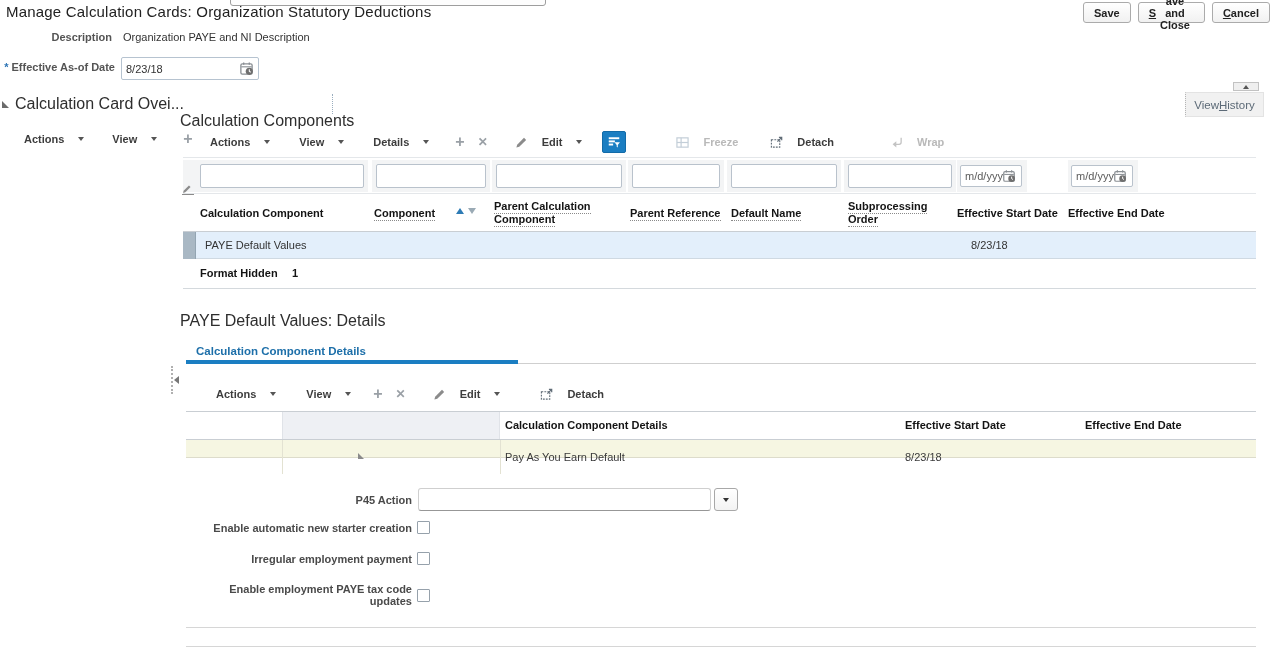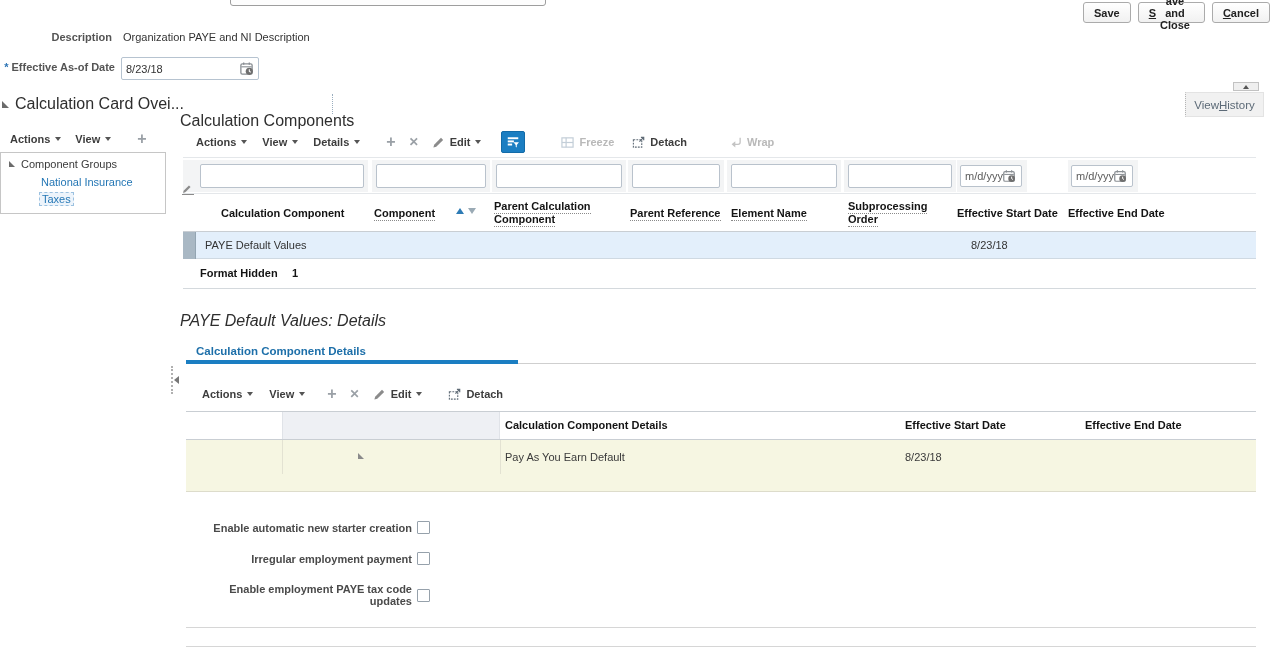--- a/index.html
+++ b/index.html
@@ -20,21 +20,21 @@
 
   .lbl { font-weight:bold; color:#545454; }
   .req { color:#2d74b5; font-weight:bold; }
 
   .inputbox { background:#fff; border:1px solid #b6c3d0; border-radius:2px; height:23px;
               display:flex; align-items:center; padding:0 4px; }
   .inputbox input { border:none; outline:none; flex:1; min-width:0; font:inherit; color:#333; background:transparent; }
 
   
   .tbar { display:flex; align-items:center; height:24px; }
-  .tb-item { display:inline-flex; align-items:center; font-weight:bold; color:#3d3d3d; gap:5px; }
+  .tb-item { display:inline-flex; align-items:center; font-weight:bold; color:#3d3d3d; gap:14px;margin-left:14px; }
   .caret { width:0; height:0; border-left:3.5px solid transparent; border-right:3.5px solid transparent;
            border-top:4px solid #555; display:inline-block; }
   .tb-plus { font-size:16px; font-weight:bold; color:#9aa0a6; line-height:1; }
   .tb-x { font-size:12px; font-weight:bold; color:#9aa0a6; }
   .dis { color:#b9b9b9 !important;padding-left:24px; }
   .ic { display:inline-block; vertical-align:middle; }
   .qbe-btn { width:24px; height:22px; background:#1b7ec2; border:1px solid #136ba8; border-radius:2px;
              display:inline-flex; align-items:center; justify-content:center; }
 
   
@@ -106,20 +106,21 @@
   <symbol id="ic-wrap" viewBox="0 0 14 14">
     <path d="M12 2 v4.8 a2.2 2.2 0 0 1 -2.2 2.2 H4.5" fill="none" stroke="currentColor" stroke-width="1.4"></path>
     <path d="M6.8 5.6 L2.8 9 l4 3.4z" fill="currentColor"></path>
   </symbol>
 </svg>
 
 <div id="stage">
 
   <div class="abs" style="left:230px; top:-12px; width:316px; height:18px; background:#fdfdfd; border:1px solid #9e9e9e; border-radius:3px;"></div>
 
+  <h1 class="page-title abs" style="left:6px; top:3px;">Manage Calculation Cards: Organization Statutory Deductions</h1>
 
   <div class="abs" style="left:1083px; top:2px; display:flex; gap:7px;">
     <button class="btn">
       <span>Save</span>
     </button>
     <button class="btn">
       <span class="u">S</span>
         <span>ave and Close</span>
     </button>
     <button class="btn">
@@ -152,32 +153,20 @@
       <span>Actions</span>
         <span class="caret"></span>
     </span>
     <span class="tb-item">
       <span>View</span>
         <span class="caret"></span>
     </span>
     <span class="tb-plus" style="margin-left:12px;">+</span>
   </div>
 
-  <div class="abs" style="left:0; top:152px; width:166px; height:62px; border:1px solid #c6c6c6; background:#fff;">
-    <div style="display:flex; align-items:center; gap:6px; padding:5px 0 0 8px;">
-      <span class="tri-exp" style="border-bottom-width:6px; border-right-width:6px;"></span>
-      <span style="color:#3a3a3a;">Component Groups</span>
-    </div>
-    <div style="padding:6px 0 0 40px;">
-      <a href="#" class="treelink">National Insurance</a>
-    </div>
-    <div style="padding:5px 0 0 38px;">
-      <a href="#" class="treelink" style="background:#edf4fb; border:1px dashed #9bc1e0; padding:0 2px;">Taxes</a>
-    </div>
-  </div>
 
   <div class="abs sec-title" style="left:180px; top:112px;">Calculation Components</div>
   <div class="abs" style="left:332px; top:94px; height:20px; border-left:1px dotted #9aaebf;"></div>
 
   <div class="abs mini-btn" style="left:1233px; top:82px; width:26px; height:9px;">
     <span class="tri-up-sm"></span>
   </div>
   <button class="vh-btn abs" style="left:1185px; top:92px; width:79px; height:25px;">
     <span>View </span>
       <span class="u">H</span>
@@ -268,45 +257,45 @@
   <div class="abs filter-cell" style="left:1068px; top:160px; width:70px;">
     <div class="datebox" style="width:62px;">
       <span class="ph">m/d/yyy</span>
       <svg class="ic" width="14" height="14" style="color:#8a8f94; margin-left:-2px;">
           <use href="#ic-cal"></use>
         </svg>
     </div>
   </div>
   <div class="abs hline-lt" style="left:183px; top:193px; width:1073px;"></div>
 
-  <div class="abs hdr" style="left:200px; top:207px;margin-left:21px;">Calculation Component</div>
+  <div class="abs hdr" style="left:200px; top:207px;">Calculation Component</div>
   <div class="abs hdr" style="left:374px; top:207px;"><span class="dot">Component</span></div>
   <div class="abs" style="left:456px; top:208px; display:flex; gap:4px; align-items:center;">
     <span class="sort-up"></span>
     <span class="sort-dn"></span>
   </div>
   <div class="abs hdr" style="left:494px; top:200px; width:122px;"><span class="dot">Parent Calculation Component</span></div>
   <div class="abs hdr" style="left:630px; top:207px;"><span class="dot">Parent Reference</span></div>
-  <div class="abs hdr" style="left:731px; top:207px;"><span class="dot">Element Name</span></div>
+  <div class="abs hdr" style="left:731px; top:207px;"><span class="dot">Default Name</span></div>
   <div class="abs hdr" style="left:848px; top:200px; width:92px;"><span class="dot">Subprocessing Order</span></div>
   <div class="abs hdr" style="left:957px; top:207px;"><span>Effective Start Date</span></div>
   <div class="abs hdr" style="left:1068px; top:207px;"><span>Effective End Date</span></div>
   <div class="abs hline" style="left:183px; top:231px; width:1073px;"></div>
 
   <div class="abs" style="left:183px; top:232px; width:1073px; height:27px; background:#e3effb; border-bottom:1px solid #cfd9e2;">
     <div class="abs" style="left:0; top:0; width:13px; height:27px; background:#a9b8c4; border-right:1px solid #93a5b2;"></div>
     <div class="abs" style="left:22px; top:7px; color:#333;">PAYE Default Values</div>
     <div class="abs" style="left:788px; top:7px; color:#333;">8/23/18</div>
   </div>
 
   <div class="abs hdr" style="left:200px; top:267px;">Format Hidden</div>
   <div class="abs hdr" style="left:292px; top:267px;">1</div>
   <div class="abs hline" style="left:183px; top:288px; width:1073px; background:#d4d9dd;"></div>
 
-  <div class="abs sec-title" style="left:180px; top:312px;font-style:italic;">PAYE Default Values: Details</div>
+  <div class="abs sec-title" style="left:180px; top:312px;">PAYE Default Values: Details</div>
 
   <div class="abs tab-active" style="left:196px; top:345px;">Calculation Component Details</div>
   <div class="abs" style="left:186px; top:360px; width:332px; height:4px; background:#1b7ec2;"></div>
   <div class="abs hline-lt" style="left:518px; top:363px; width:738px; background:#cfcfcf;"></div>
 
   <div class="abs" style="left:171px; top:366px; width:8px; height:28px; border-left:2px dotted #b0b0b0; display:flex; align-items:center; justify-content:center;">
     <span class="tri-left"></span>
   </div>
 
   <div class="abs tbar" style="left:202px; top:382px;">
@@ -337,28 +326,37 @@
 
   <div class="abs hline" style="left:186px; top:411px; width:1070px;"></div>
   <div class="abs" style="left:186px; top:412px; width:1070px; height:27px; background:#fff;">
     <div class="abs" style="left:96px; top:0; width:218px; height:27px; background:#eef0f4; border-left:1px solid #e0e3e8; border-right:1px solid #e0e3e8;"></div>
     <div class="abs hdr" style="left:319px; top:7px;">Calculation Component Details</div>
     <div class="abs hdr" style="left:719px; top:7px;">Effective Start Date</div>
     <div class="abs hdr" style="left:899px; top:7px;">Effective End Date</div>
   </div>
   <div class="abs hline" style="left:186px; top:439px; width:1070px;"></div>
 
-  <div class="abs" style="left:186px; top:440px; width:1070px; height:52px; background:#f6f6e2; border-bottom:1px solid #dddccb;">
+  <div class="abs" style="left:186px; top:440px; width:1070px; height:18px; background:#f6f6e2; border-bottom:1px solid #dddccb;">
     <div class="abs" style="left:96px; top:0; width:1px; height:34px; background:#e3e2d2;"></div>
     <div class="abs" style="left:314px; top:0; width:1px; height:34px; background:#e3e2d2;"></div>
     <span class="tri-exp abs" style="left:172px; top:13px; border-bottom:6px solid #8a8a8a; border-right:6px solid transparent;"></span>
     <div class="abs" style="left:319px; top:11px; color:#3a3a3a;">Pay As You Earn Default</div>
     <div class="abs" style="left:719px; top:11px; color:#3a3a3a;">8/23/18</div>
   </div>
 
+  <div class="abs form-row" style="left:186px; top:488px;">
+    <span class="flabel">P45 Action</span>
+    <div class="combo-field" style="margin-left:6px;">
+      <span></span>
+    </div>
+    <div class="combo-btn">
+      <span class="caret" style="border-top-color:#333;"></span>
+    </div>
+  </div>
 
   <div class="abs form-row" style="left:186px; top:521px;">
     <span class="flabel">Enable automatic new starter creation</span>
     <span class="checkbox" style="margin-left:5px;"></span>
   </div>
   <div class="abs form-row" style="left:186px; top:552px;">
     <span class="flabel">Irregular employment payment</span>
     <span class="checkbox" style="margin-left:5px;"></span>
   </div>
   <div class="abs form-row" style="left:186px; top:583px;">

